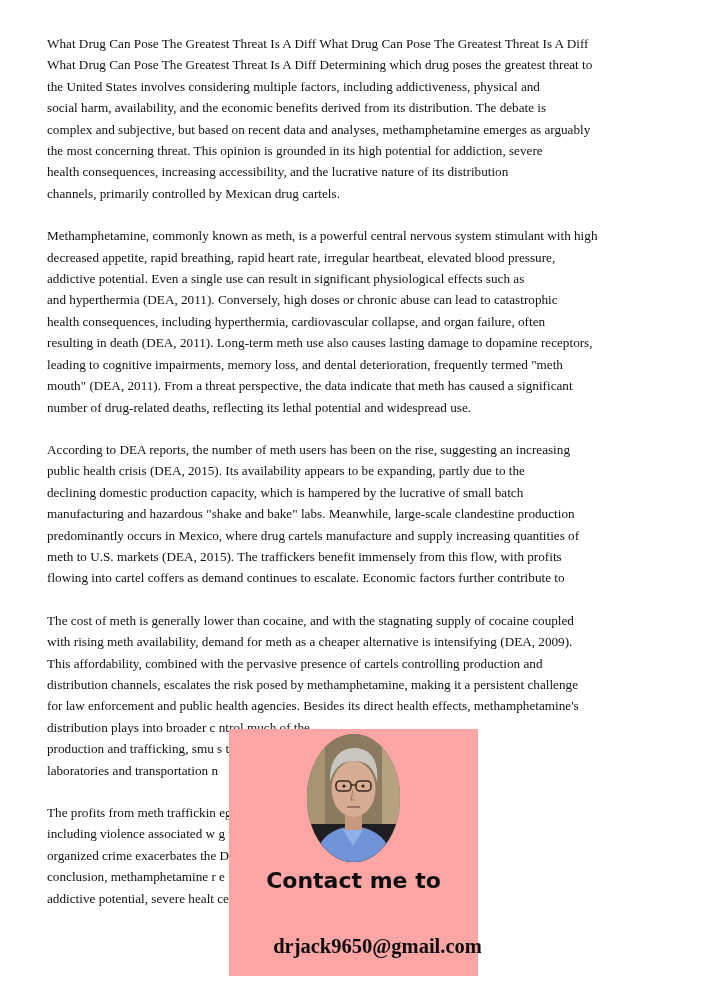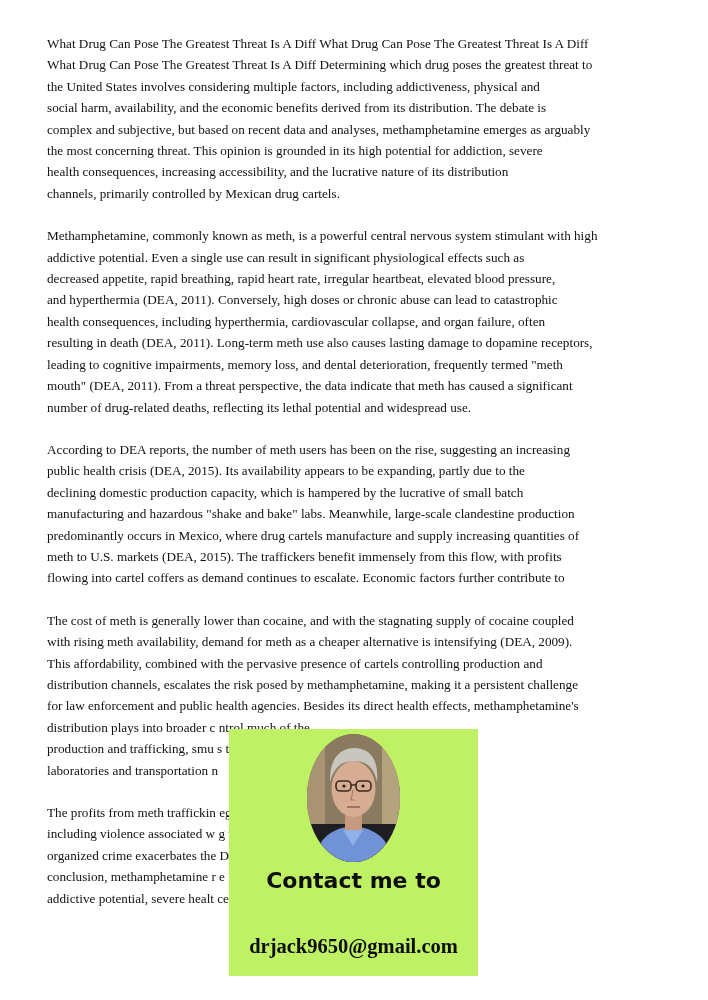--- a/index.html
+++ b/index.html
@@ -29,21 +29,21 @@
       font-size: 13.2px;
       line-height: 21.4px;
       white-space: nowrap;
     }
     .overlay {
       position: absolute;
       left: 229px;
       top: 729px;
       width: 249px;
       height: 247px;
-      background: #bef264;
+      background: #fca5a5;
       text-align: center;
     }
     .avatar {
       position: absolute;
       left: 78px;
       top: 5px;
       width: 93px;
       height: 128px;
       border-radius: 50%;
       overflow: hidden;
@@ -65,42 +65,43 @@
     .email {
       position: absolute;
       left: 0;
       top: 203px;
       width: 100%;
       font-family: "Liberation Serif", "DejaVu Serif", serif;
       font-weight: bold;
       font-size: 20.5px;
       color: #0d0d0d;
       line-height: 28px;
+      padding-left: 24px;
     }
   </style>
 </head>
 <body>
 
 <div class="doc">
 
   <p class="para">
     <span class="line">What Drug Can Pose The Greatest Threat Is A Diff What Drug Can Pose The Greatest Threat Is A Diff</span>
     <span class="line">What Drug Can Pose The Greatest Threat Is A Diff Determining which drug poses the greatest threat to</span>
     <span class="line">the United States involves considering multiple factors, including addictiveness, physical and</span>
     <span class="line">social harm, availability, and the economic benefits derived from its distribution. The debate is</span>
     <span class="line">complex and subjective, but based on recent data and analyses, methamphetamine emerges as arguably</span>
     <span class="line">the most concerning threat. This opinion is grounded in its high potential for addiction, severe</span>
     <span class="line">health consequences, increasing accessibility, and the lucrative nature of its distribution</span>
     <span class="line">channels, primarily controlled by Mexican drug cartels.</span>
   </p>
 
   <p class="para">
     <span class="line">Methamphetamine, commonly known as meth, is a powerful central nervous system stimulant with high</span>
+    <span class="line">decreased appetite, rapid breathing, rapid heart rate, irregular heartbeat, elevated blood pressure,</span>
     <span class="line">addictive potential. Even a single use can result in significant physiological effects such as</span>
-    <span class="line">decreased appetite, rapid breathing, rapid heart rate, irregular heartbeat, elevated blood pressure,</span>
     <span class="line">and hyperthermia (DEA, 2011). Conversely, high doses or chronic abuse can lead to catastrophic</span>
     <span class="line">health consequences, including hyperthermia, cardiovascular collapse, and organ failure, often</span>
     <span class="line">resulting in death (DEA, 2011). Long-term meth use also causes lasting damage to dopamine receptors,</span>
     <span class="line">leading to cognitive impairments, memory loss, and dental deterioration, frequently termed "meth</span>
     <span class="line">mouth" (DEA, 2011). From a threat perspective, the data indicate that meth has caused a significant</span>
     <span class="line">number of drug-related deaths, reflecting its lethal potential and widespread use.</span>
   </p>
 
   <p class="para">
     <span class="line">According to DEA reports, the number of meth users has been on the rise, suggesting an increasing</span>

